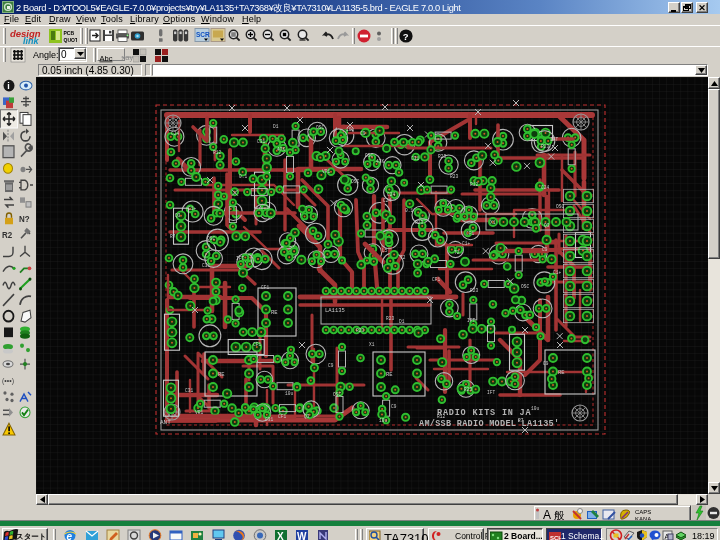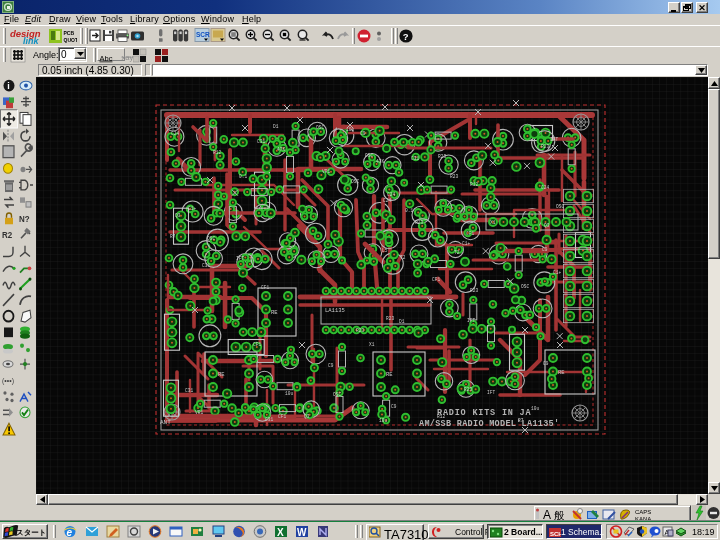--- a/index.html
+++ b/index.html
@@ -17,40 +17,41 @@
 <body>
 
 <div class="abs" style="left:0;top:0;width:720px;height:14px;background:linear-gradient(to right,#0a246a 0%,#10307e 30%,#5a84c4 75%,#a6caf0 100%);">
 
   <svg class="abs" style="left:2px;top:1px" width="12" height="12">
     <rect x="0" y="0" width="12" height="12" fill="#7fae7f"></rect>
     <rect x="1" y="1" width="10" height="10" fill="#3f7f3f"></rect>
     <circle cx="6" cy="6" r="3.4" fill="none" stroke="#cde3cd" stroke-width="1.4"></circle>
     <rect x="5" y="5" width="3" height="3" fill="#eaf2ea"></rect>
   </svg>
+  <div class="abs" style="left:16px;top:1.5px;color:#fff;font-size:9.3px;font-weight:normal;letter-spacing:-0.35px;white-space:nowrap;">2 Board - D:¥TOOL5¥EAGLE-7.0.0¥projects¥try¥LA1135+TA7368¥改良¥TA7310¥LA1135-5.brd - EAGLE 7.0.0 Light</div>
 
   <div class="abs btn tbtn" style="left:668px;top:2px;width:12px;height:11px;">
       <svg width="8" height="8">
         <rect x="1" y="6" width="5" height="2" fill="#000"></rect>
       </svg>
     </div>
   <div class="abs btn tbtn" style="left:681px;top:2px;width:12px;height:11px;">
       <svg width="9" height="8">
         <rect x="2.5" y="0.5" width="5" height="4" fill="none" stroke="#000"></rect>
         <rect x="0.5" y="2.5" width="5" height="4" fill="none" stroke="#000"></rect>
         <rect x="0.5" y="2.5" width="5" height="1.4" fill="#000"></rect>
         <rect x="2.5" y="0.5" width="5" height="1.4" fill="#000"></rect>
       </svg>
     </div>
   <div class="abs btn tbtn" style="left:696px;top:2px;width:12px;height:11px;font-size:9px;font-weight:bold;">✕</div>
 </div>
 
 <div class="abs" style="left:0;top:14px;width:663px;height:11px;background:#d4d0c8;font-size:9px;color:#000;letter-spacing:0.2px;">
   <span style="position:absolute;left:4px;top:0px;"><u>F</u>ile</span>
-  <span style="position:absolute;left:25px;top:0px;font-style:italic;"><u>E</u>dit</span>
+  <span style="position:absolute;left:25px;top:0px;"><u>E</u>dit</span>
   <span style="position:absolute;left:49px;top:0px;"><u>D</u>raw</span>
   <span style="position:absolute;left:76px;top:0px;"><u>V</u>iew</span>
   <span style="position:absolute;left:101px;top:0px;"><u>T</u>ools</span>
   <span style="position:absolute;left:130px;top:0px;"><u>L</u>ibrary</span>
   <span style="position:absolute;left:163px;top:0px;"><u>O</u>ptions</span>
   <span style="position:absolute;left:201px;top:0px;"><u>W</u>indow</span>
   <span style="position:absolute;left:242px;top:0px;"><u>H</u>elp</span>
 </div>
 
 <div class="abs" style="left:0;top:25px;width:720px;height:21px;background:#d4d0c8;border-top:1px solid #fff;">
@@ -1900,21 +1901,21 @@
       </svg>
   </div>
   <div class="abs" style="left:707px;top:0px;width:13px;height:16px;">
     <svg width="13" height="16">
         <circle cx="6.5" cy="8" r="6" fill="#303030"></circle>
         <rect x="3" y="6.8" width="7" height="2.4" fill="#e8e8e8"></rect>
       </svg>
   </div>
 </div>
 
-<div class="abs" style="left:0;top:521px;width:720px;height:19px;background:#d4d0c8;border-top:1px solid #15803d;box-shadow:0 -1px 0 #808080;">
+<div class="abs" style="left:0;top:521px;width:720px;height:19px;background:#d4d0c8;border-top:5px solid #15803d;box-shadow:0 -1px 0 #808080;">
 
   <div class="abs btn" style="left:2px;top:2px;width:46px;height:15px;">
     <svg width="45" height="13" style="position:absolute;left:0;top:0">
       <g transform="translate(1,0.5)">
         <path d="M0 2.6 q2.6 -2.2 5 -0.9 l4.6 -1.6 q2.6 -1 4.6 0 l-1.6 10.4 q-2.2 -0.8 -4.4 0 l-4.6 1.6 q-2 1 -4.4 -0.6 z" fill="#141414"></path>
         <path d="M1.6 3.4 q1.6 -1.2 3.2 -0.6 l-0.5 3.4 q-1.6 -0.5 -3.2 0.6 z" fill="#e03030"></path>
         <path d="M6 2.4 q1.6 -1.2 3.4 -0.6 l-0.5 3.4 q-1.8 -0.5 -3.4 0.6 z" fill="#30b030"></path>
         <path d="M1 7.6 q1.6 -1.2 3.2 -0.6 l-0.5 3.4 q-1.6 -0.5 -3.2 0.6 z" fill="#3048d0"></path>
         <path d="M5.4 6.6 q1.6 -1.2 3.4 -0.6 l-0.5 3.4 q-1.8 -0.5 -3.4 0.6 z" fill="#e8c820"></path>
       </g>

